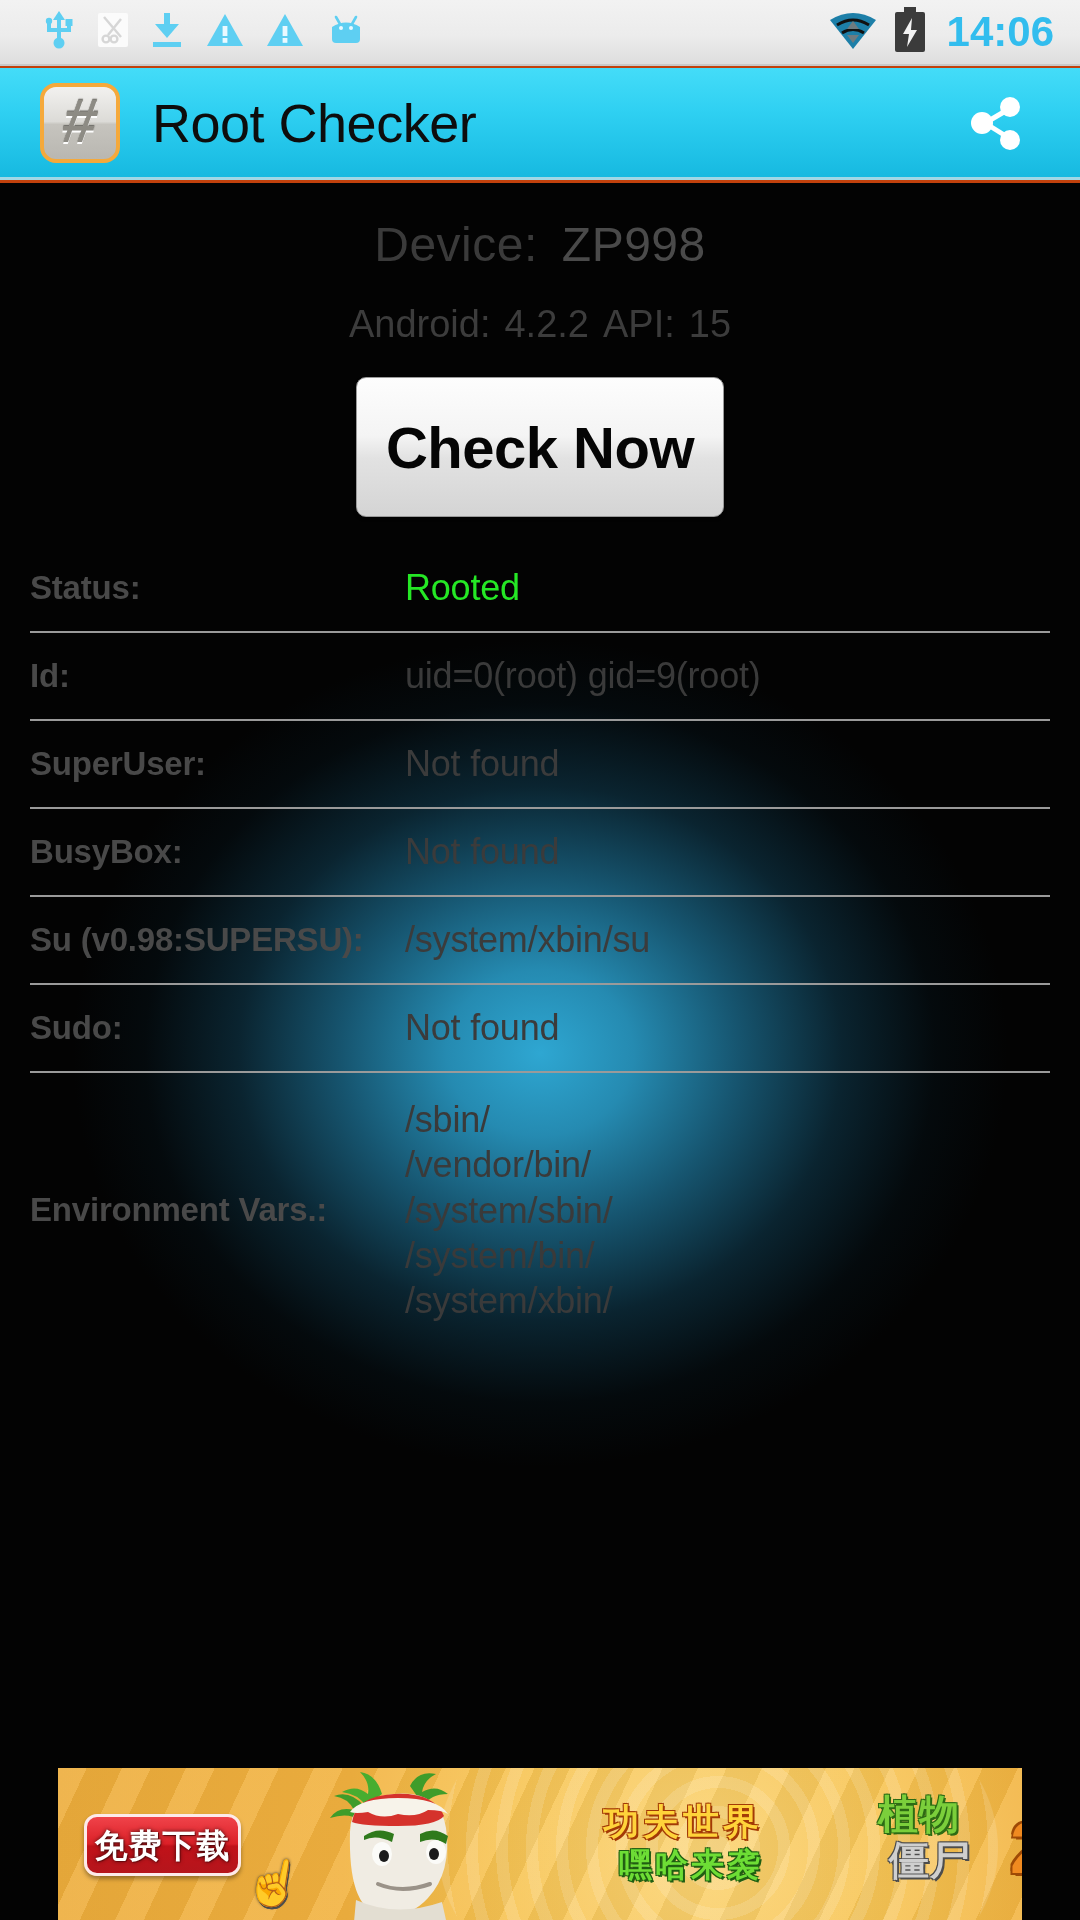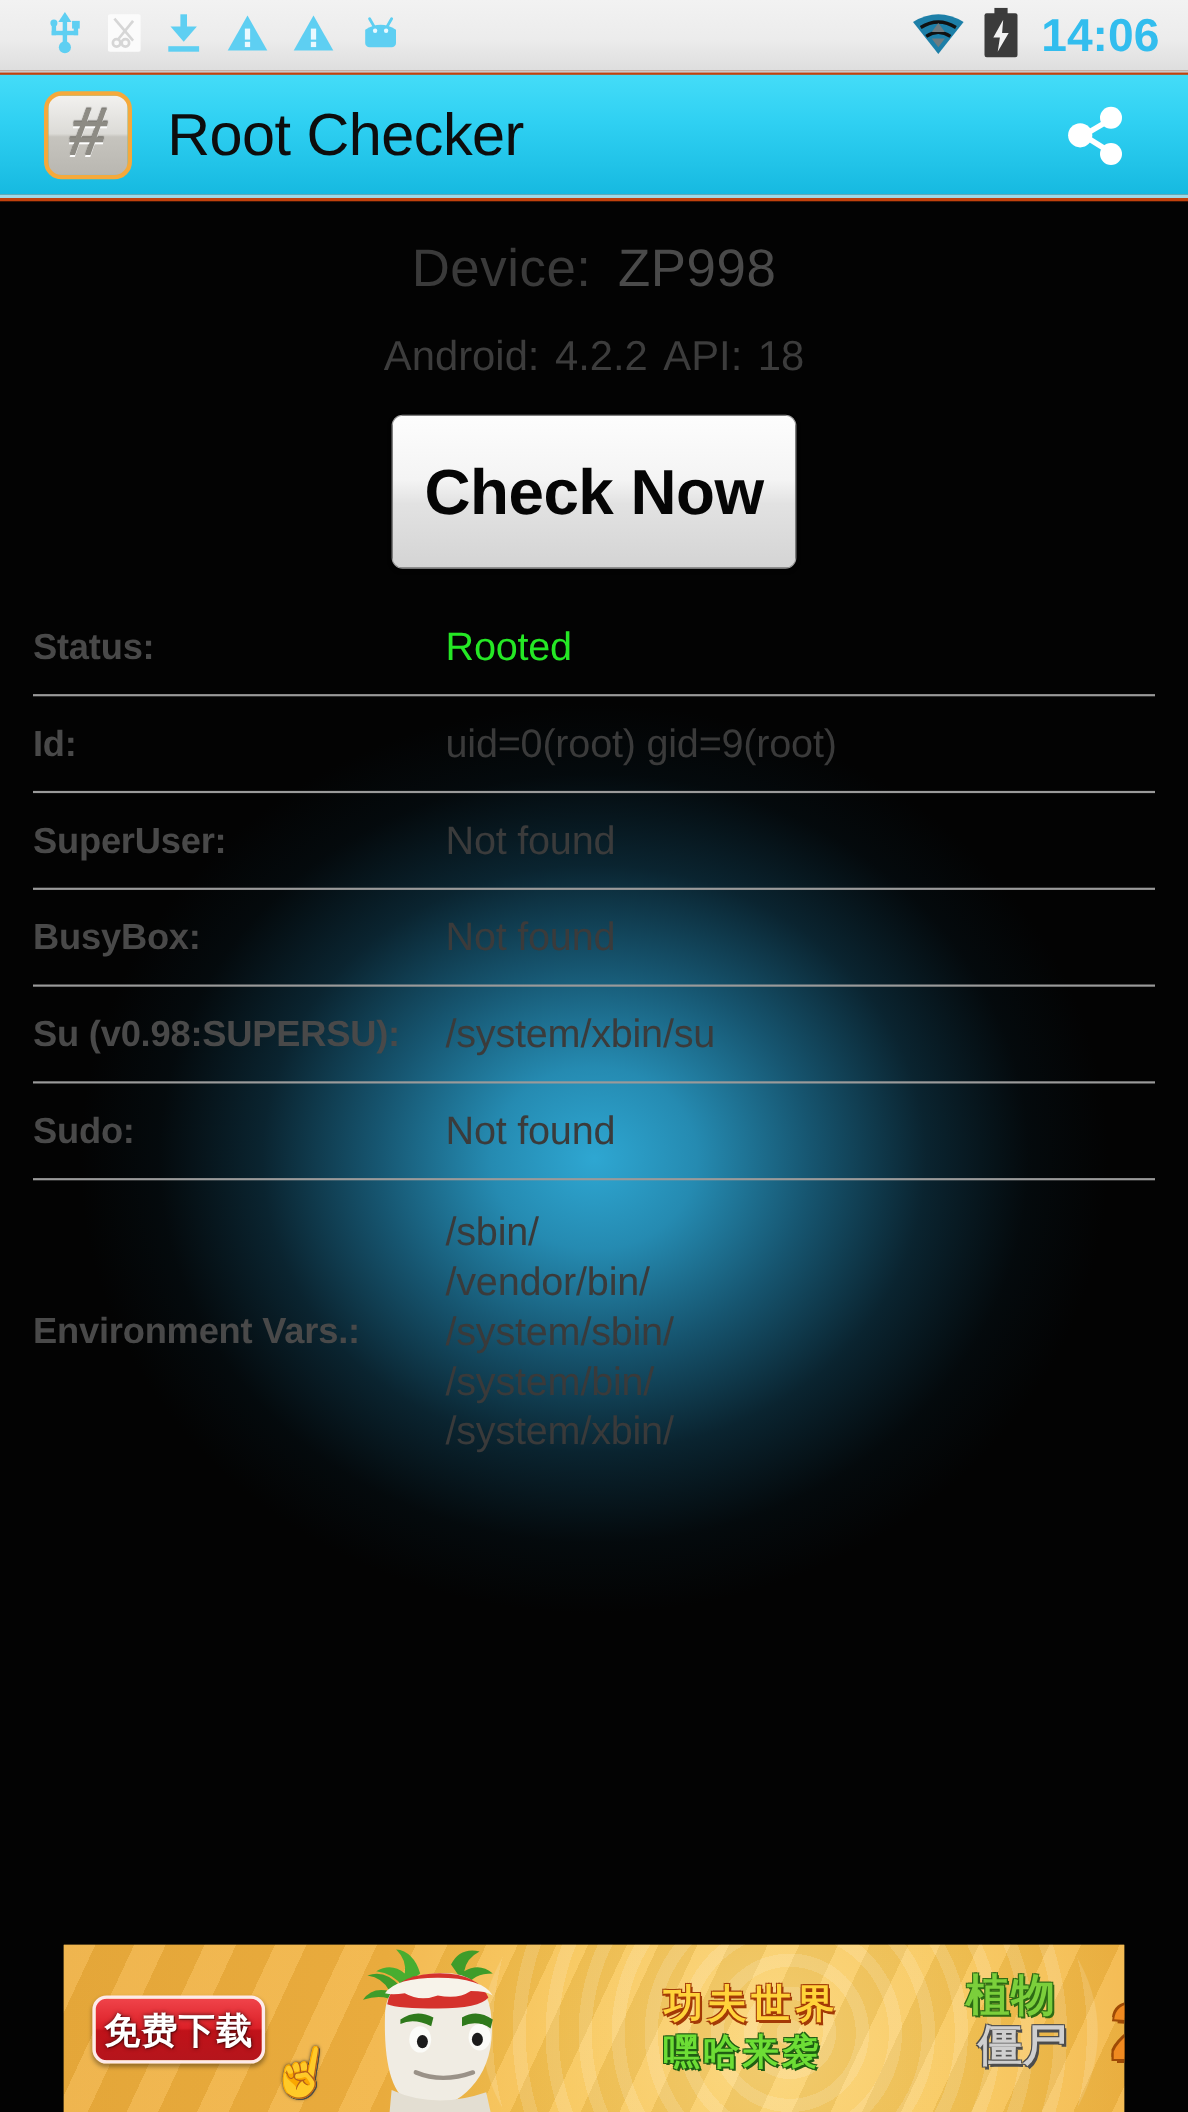--- a/index.html
+++ b/index.html
@@ -233,21 +233,21 @@
     color: #ffffff;
     text-shadow: 0 0 3px #333, 1px 1px 0 #555;
     transform: rotate(10deg);
   }
   #ad-char {
     position: absolute; left: 228px; top: 4px;
     width: 228px; height: 148px;
   }
   #ad-slogan {
     position: absolute; left: 545px; top: 36px;
-    text-align: left;
+    text-align: right;
     line-height: 1.0;
   }
   #ad-slogan-1 {
     color: #ffd33a;
     font-size: 36px;
     font-weight: bold;
     letter-spacing: 4px;
     text-shadow: 2px 2px 0 #a33a06, -1px -1px 0 #a33a06, 1px -1px 0 #a33a06, -1px 1px 0 #a33a06;
     display: block;
   }
@@ -413,21 +413,21 @@
     </div>
   </div>
 
   <div id="content">
 
     <div id="device-line">
       <span>Device:</span><span class="val">ZP998</span>
     </div>
 
     <div id="android-line">
-      <span>Android:</span><span class="sp"></span><span>4.2.2</span><span class="sp"></span><span>API:</span><span class="sp"></span><span>18</span>
+      <span>Android:</span><span class="sp"></span><span>4.2.2</span><span class="sp"></span><span>API:</span><span class="sp"></span><span>15</span>
     </div>
 
     <div id="check-wrap">
       <button id="check-btn">Check Now</button>
     </div>
 
     <div id="info-table">
 
       <div class="row">
         <div class="row-label">Status:</div>

